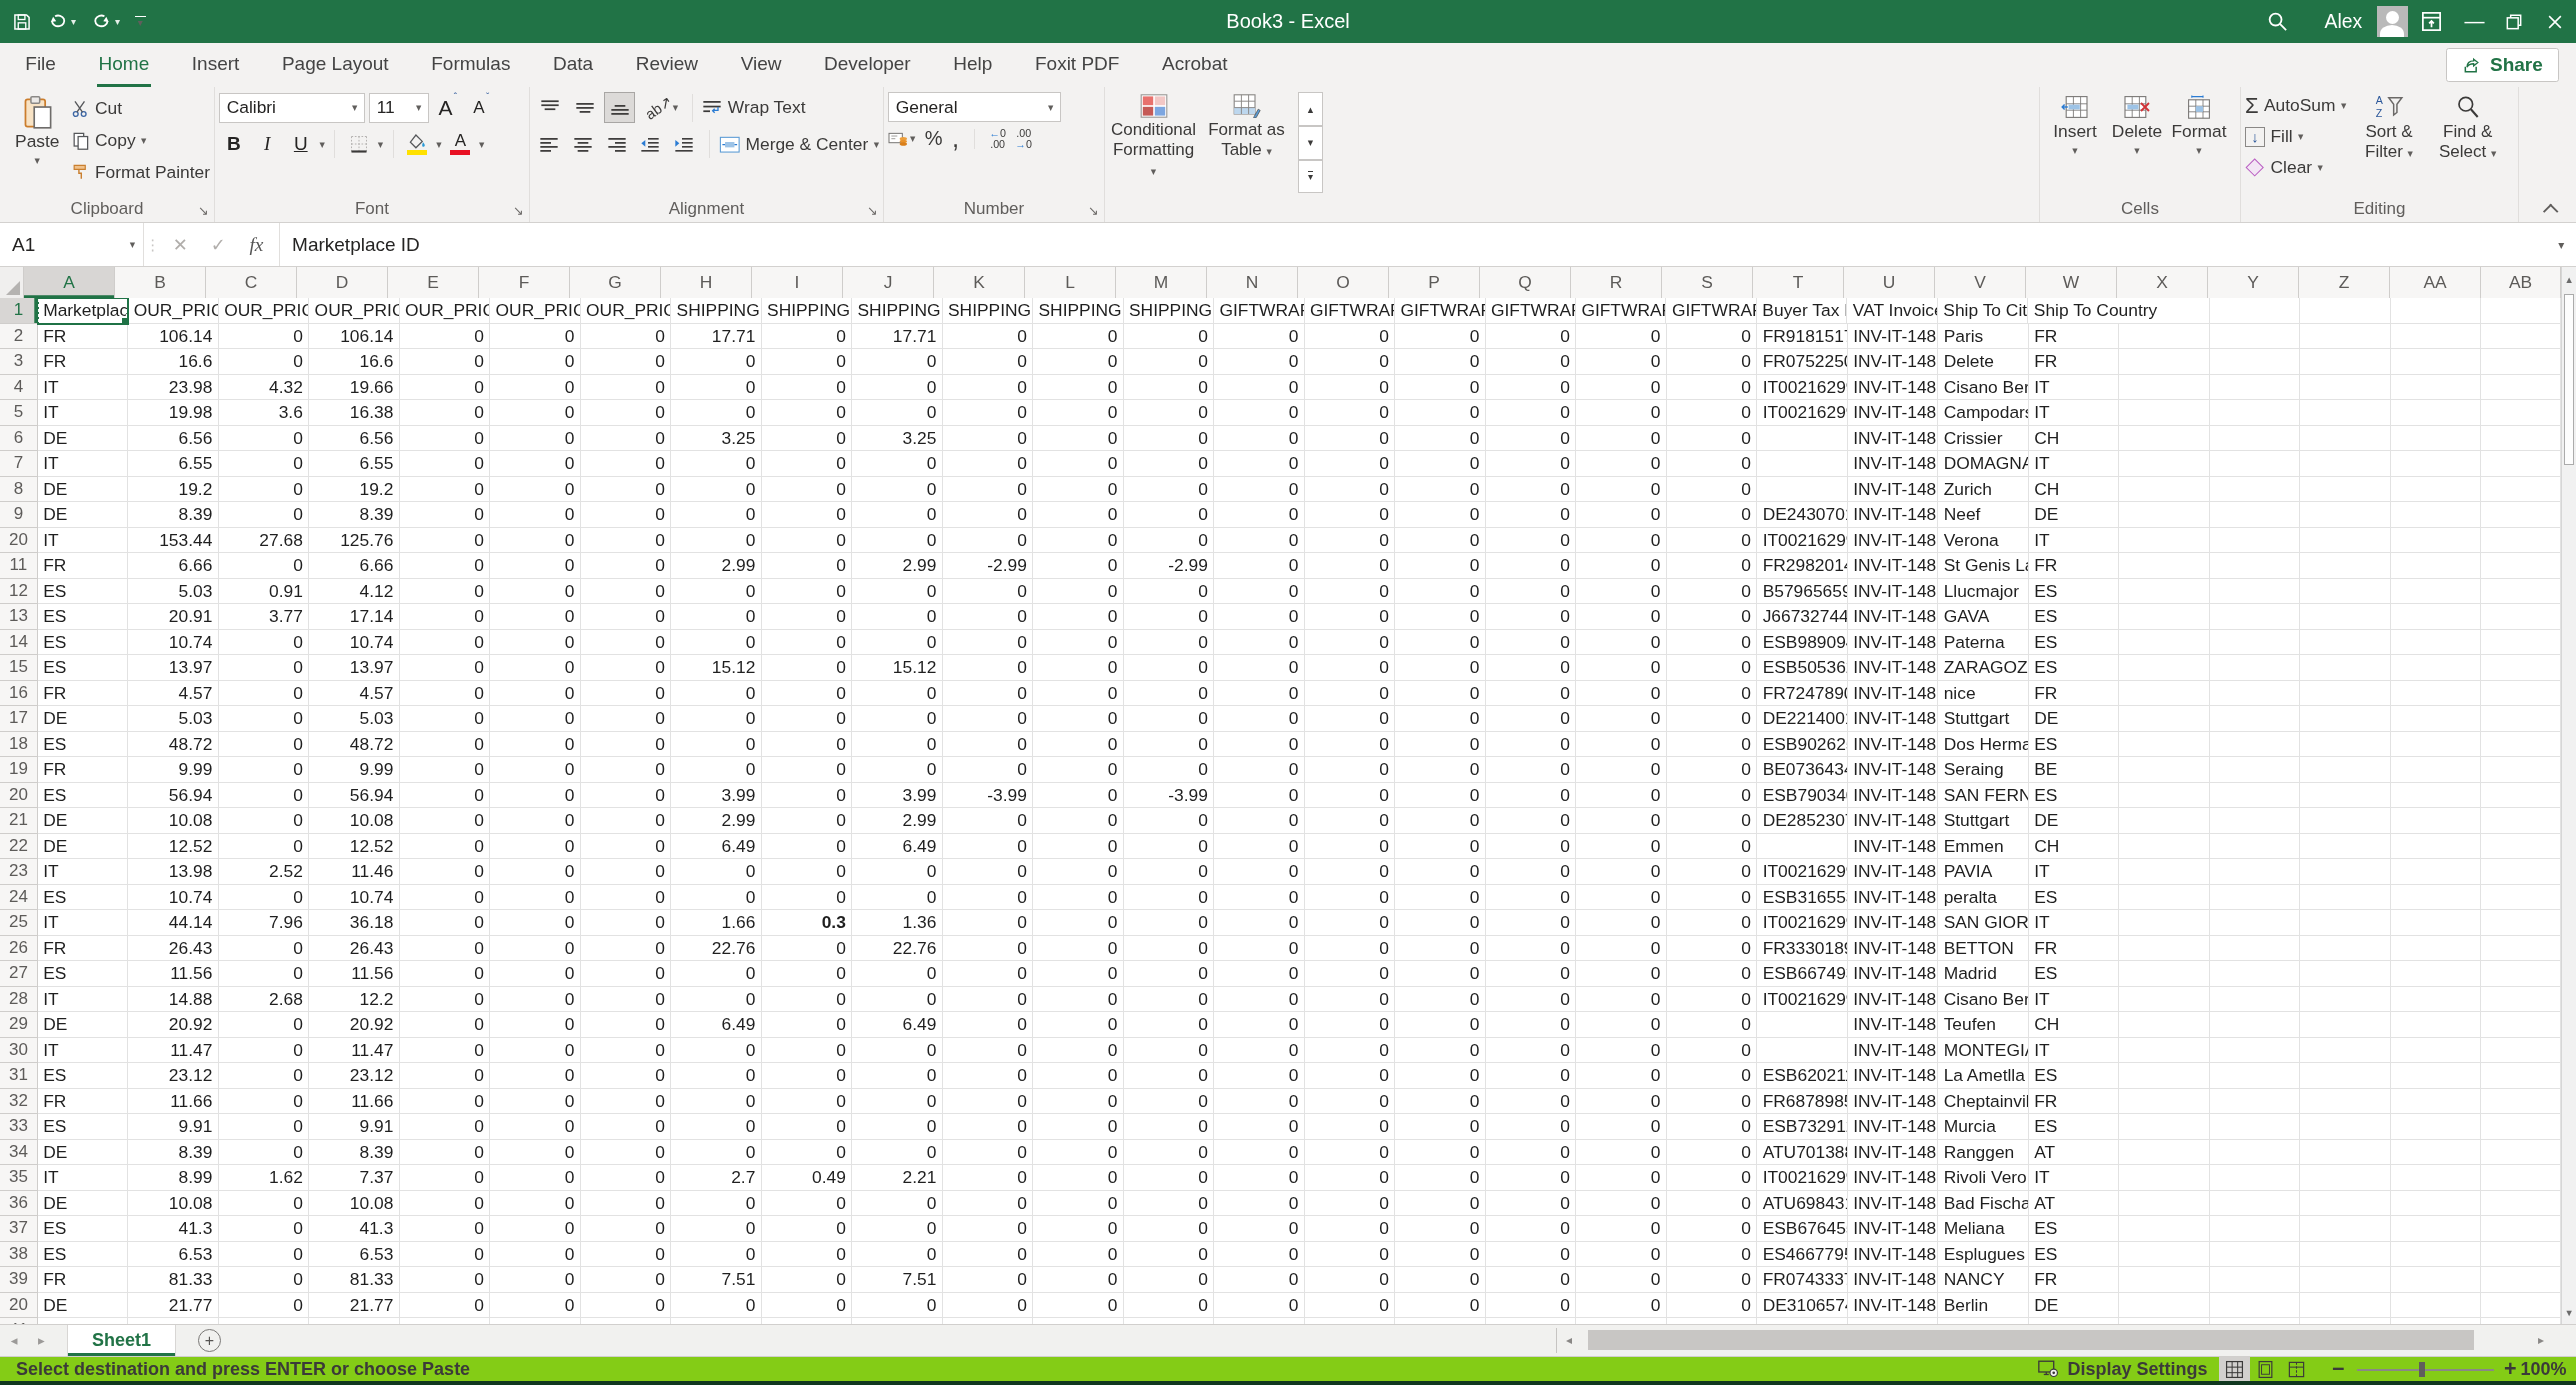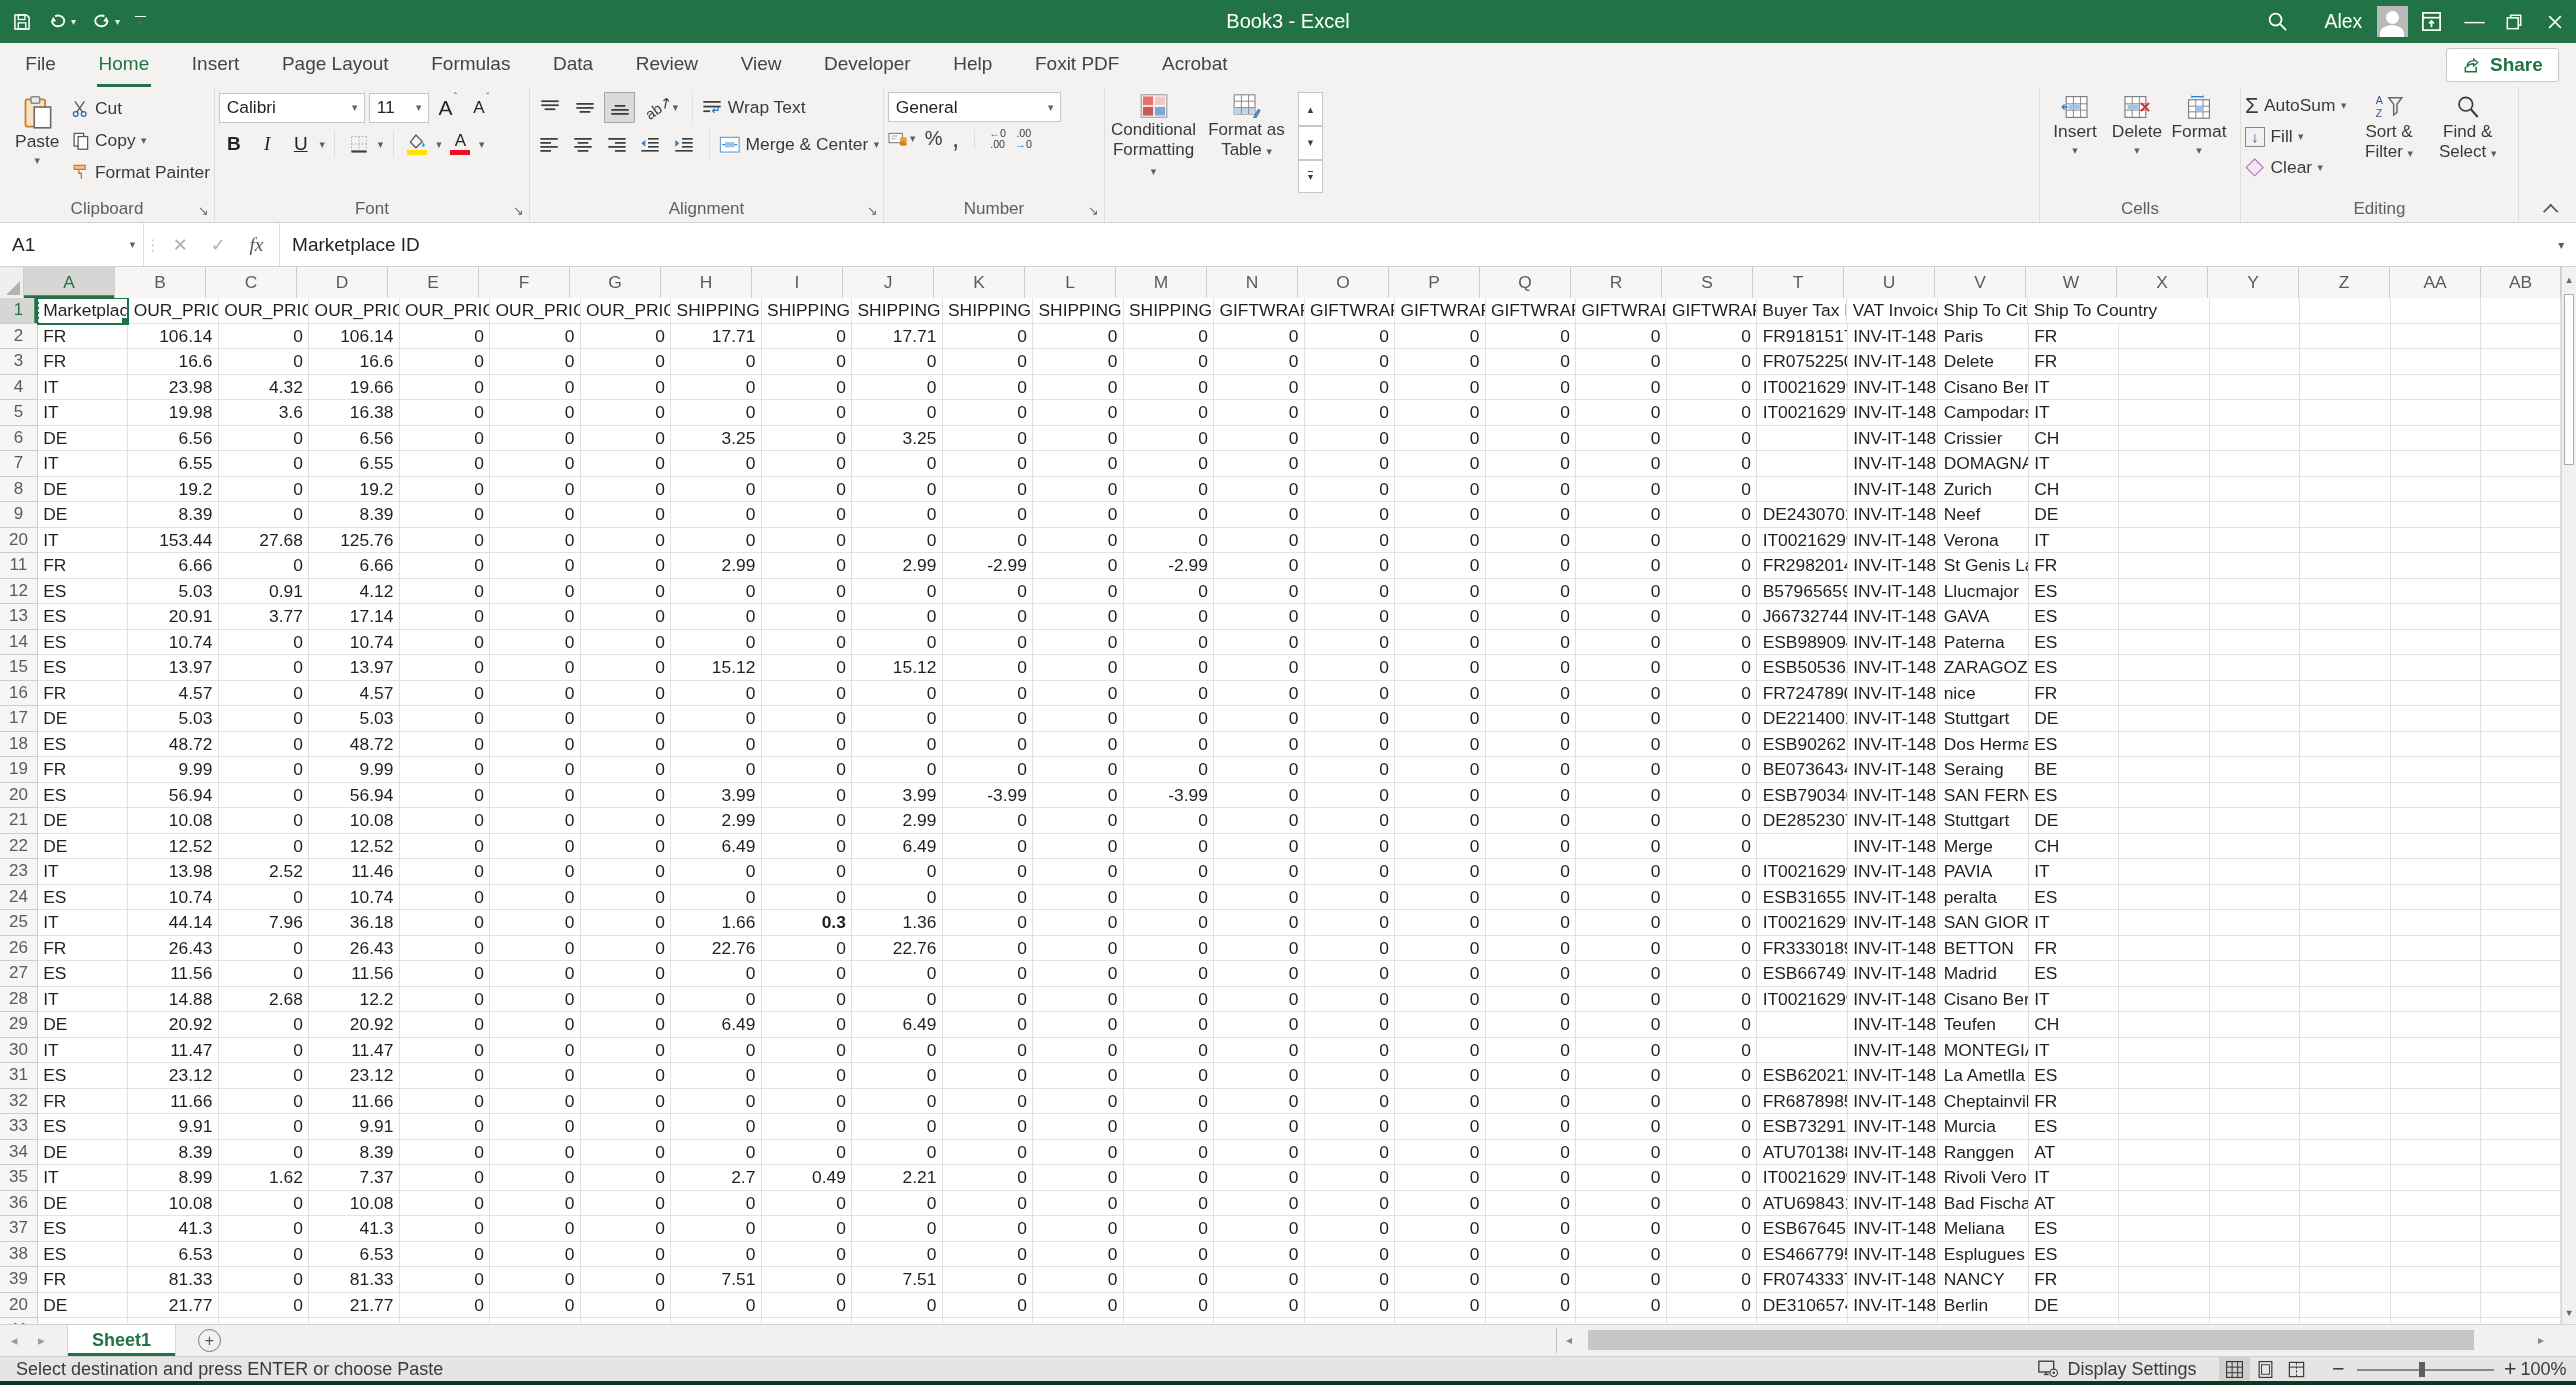--- a/index.html
+++ b/index.html
@@ -157,22 +157,22 @@
               border-left:0.7px solid #d8d6d4; border-right:0.7px solid #d8d6d4; display:flex; align-items:center;
               color:#217346; font-weight:700; font-size:18px; box-shadow:inset 0 -3px 0 #217346; }
   .addsheet { position:absolute; left:198px; top:4px; width:23px; height:23px; border:1.3px solid #7a7876; border-radius:50%;
               display:flex; align-items:center; justify-content:center; font-size:16px; color:#565452; }
   .tabdiv { position:absolute; left:1556px; top:2.7px; bottom:2.7px; width:0.7px; background:#c6c4c2; }
   .hleft  { position:absolute; left:1566px; top:0; height:100%; display:flex; align-items:center; font-size:12px; color:#8a8886; }
   .hright { position:absolute; left:2538px; top:0; height:100%; display:flex; align-items:center; font-size:12px; color:#8a8886; }
   .hthumb { position:absolute; left:1588px; top:5.4px; height:20px; width:886px; background:#c8c6c4; }
 
   
-  .statusbar { position:absolute; top:1356px; left:0; right:0; height:25.5px; background:#e5e5e5;
-               border-top:0.7px solid #d1cfcd; font-size:18px; color:#3b3a39; }
+  .statusbar { position:absolute; top:1356px; left:0; right:0; height:25.5px; background:#84cc16;
+               border-top:0.7px solid #d1cfcd; font-size:18px; color:#3b3a39;font-weight:bold; }
   .smsg { position:absolute; left:16px; top:0; height:100%; display:flex; align-items:center; }
   .ds { position:absolute; left:2038px; top:0; height:100%; display:flex; align-items:center; gap:8px; }
   .views { position:absolute; left:2219px; top:0; height:100%; display:flex; }
   .viewbtn { width:31px; height:100%; display:flex; align-items:center; justify-content:center; }
   .viewbtn.active { background:#d2d0ce; }
   .zoomout { position:absolute; left:2332px; top:0; height:100%; display:flex; align-items:center; font-size:21.5px; color:#3b3a39; }
   .ztrack { position:absolute; left:2357px; top:12px; width:137px; height:2px; background:#8a8886; }
   .zthumb { position:absolute; left:2419px; top:5.4px; width:6px; height:14.8px; background:#605e5c; }
   .zoomin { position:absolute; left:2504px; top:0; height:100%; display:flex; align-items:center; font-size:21.5px; color:#3b3a39; }
   .zpct { position:absolute; right:9.4px; top:0; height:100%; display:flex; align-items:center; }
@@ -1382,21 +1382,21 @@
         <div class="cell num" style="width: 91px;">0</div>
         <div class="cell num" style="width: 91px;">0</div>
         <div class="cell num" style="width: 91px;">0</div>
         <div class="cell num" style="width: 91px;">0</div>
         <div class="cell num" style="width: 91px;">0</div>
         <div class="cell num" style="width: 91px;">0</div>
         <div class="cell num" style="width: 91px;">0</div>
         <div class="cell num" style="width: 91px;">0</div>
         <div class="cell" style="width: 91px;"></div>
         <div class="cell" style="width: 91px;">INV-IT-1486</div>
-        <div class="cell" style="width: 91px;">Merge</div>
+        <div class="cell" style="width: 91px;">Emmen</div>
         <div class="cell" style="width: 91px;">CH</div>
         <div class="cell" style="width: 91px;"></div>
         <div class="cell" style="width: 91px;"></div>
         <div class="cell" style="width: 91px;"></div>
         <div class="cell" style="width: 91px;"></div>
         <div class="cell" style="width: 80px;"></div>
       </div>
       <div class="grow">
         <div class="rnum">23</div>
         <div class="cell" style="width: 91px;">IT</div>

